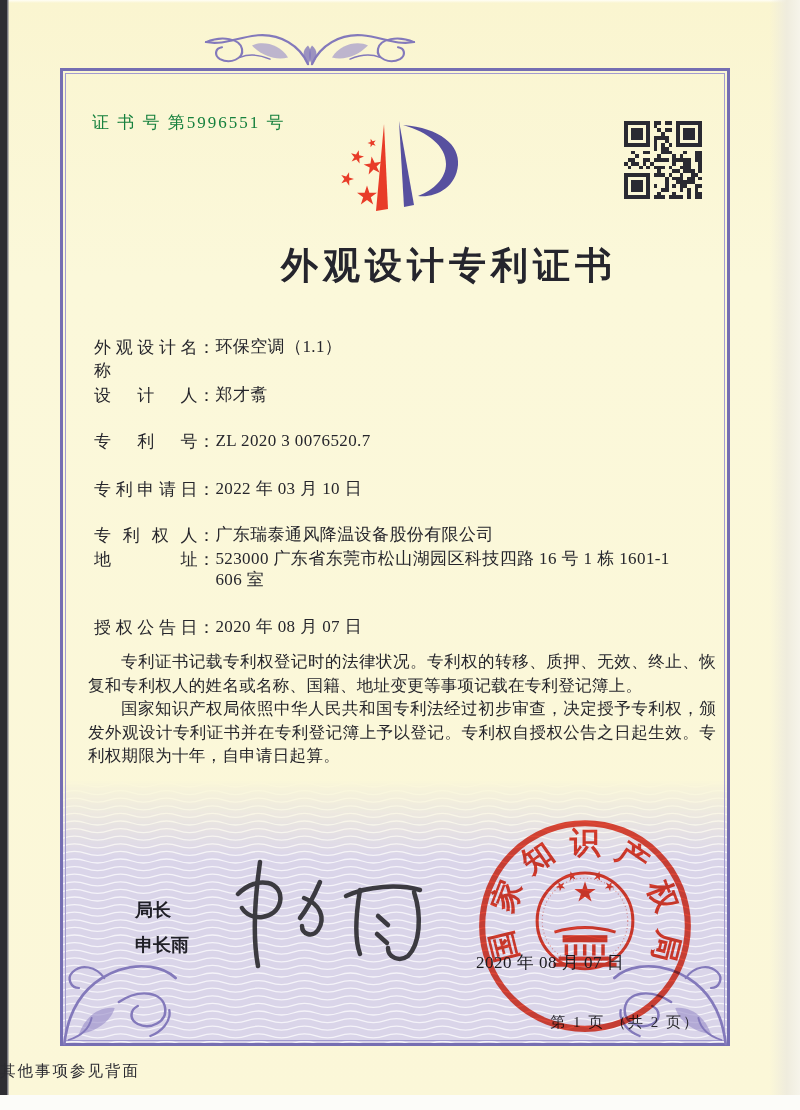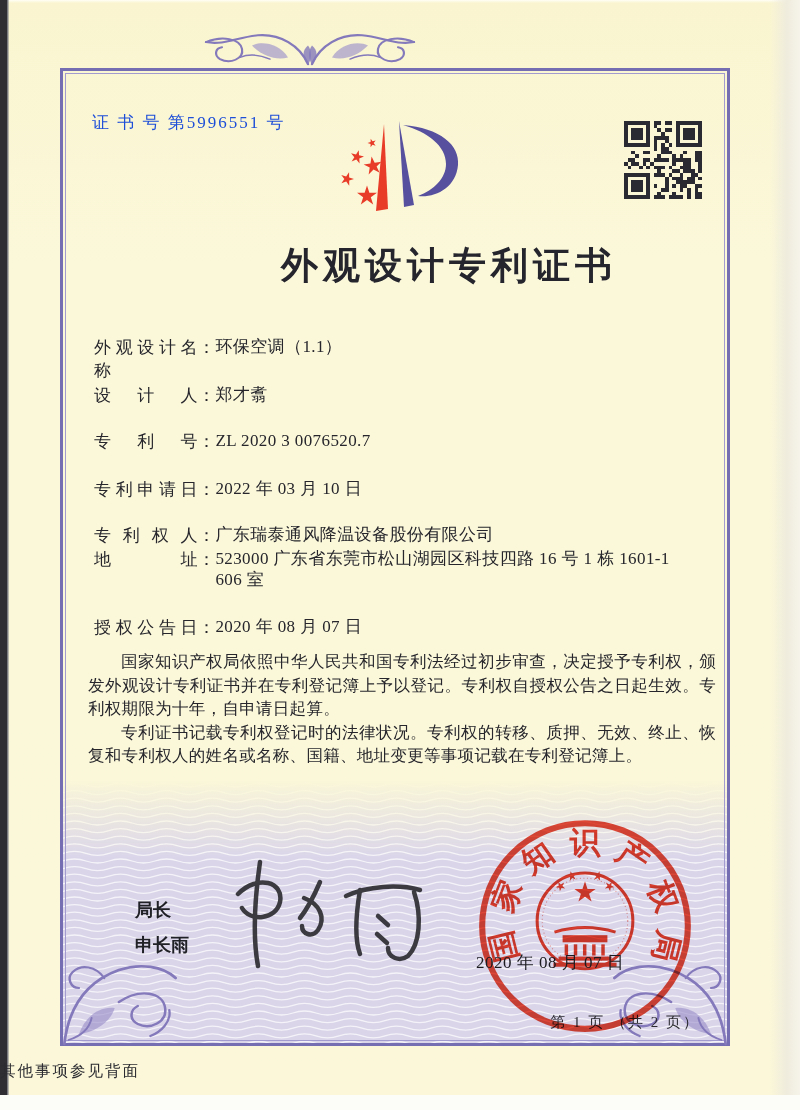--- a/index.html
+++ b/index.html
@@ -22,21 +22,21 @@
     -webkit-mask-image:linear-gradient(180deg,transparent 0,#000 78px);
     mask-image:linear-gradient(180deg,transparent 0,#000 78px);
   }
   .band svg{display:block;}
   
   .frame{left:60px;top:68px;width:670px;height:978px;border:3px solid #756eb2;box-sizing:border-box;z-index:3;pointer-events:none;}
   .frame::after{content:"";position:absolute;inset:2px;border:1px solid #a29bd0;}
   
   .decor{left:0;top:0;width:800px;height:1110px;z-index:4;pointer-events:none;}
   
-  .certno{left:92px;top:111px;font-size:17px;letter-spacing:2px;color:#1d4ed8;z-index:5;}
+  .certno{left:92px;top:111px;font-size:17px;letter-spacing:2px;color:#15803d;z-index:5;}
   .logo{left:330px;top:110px;width:135px;height:106px;z-index:5;}
   .qr{left:624px;top:121px;width:78px;height:78px;z-index:5;}
   .title{left:60px;width:778px;top:241px;text-align:center;font-size:37px;font-weight:700;
          letter-spacing:5px;color:#25252d;z-index:5;}
   
   .frow{left:94px;font-size:17px;color:#26262c;letter-spacing:.4px;z-index:5;}
   .flabel{display:inline-block;width:104px;text-align:justify;text-align-last:justify;vertical-align:top;font-family:Liberation Mono, monospace;}
   .fcolon{vertical-align:top;}
   .fval{display:inline-block;max-width:478px;white-space:pre-line;vertical-align:top;line-height:21px;}
   .fpair2{position:absolute;left:306px;top:0;white-space:nowrap;}
@@ -386,22 +386,22 @@
 </div>
 <div class="abs frow" style="top:548px">
   <span class="flabel">地址</span><span class="fcolon">：</span><span class="fval">523000 广东省东莞市松山湖园区科技四路 16 号 1 栋 1601-1
 606 室</span>
 </div>
 <div class="abs frow" style="top:616px;width:640px">
   <span class="flabel">授权公告日</span><span class="fcolon">：</span><span class="fval">2020 年 08 月 07 日</span>
 </div>
 
 <div class="abs paras">
+  <p>专利证书记载专利权登记时的法律状况。专利权的转移、质押、无效、终止、恢复和专利权人的姓名或名称、国籍、地址变更等事项记载在专利登记簿上。</p>
   <p>国家知识产权局依照中华人民共和国专利法经过初步审查，决定授予专利权，颁发外观设计专利证书并在专利登记簿上予以登记。专利权自授权公告之日起生效。专利权期限为十年，自申请日起算。</p>
-  <p>专利证书记载专利权登记时的法律状况。专利权的转移、质押、无效、终止、恢复和专利权人的姓名或名称、国籍、地址变更等事项记载在专利登记簿上。</p>
 </div>
 
 <div class="abs officer">
   <div>局长</div>
   <div>申长雨</div>
 </div>
 <svg class="abs signature" viewBox="0 0 212 118">
   <g fill="none" stroke="#2a2a2e" stroke-width="4.5" stroke-linecap="round" opacity=".9">
     <path d="M38,6 C34,34 30,78 36,110"></path>
     <path d="M16,38 C36,18 62,26 58,46 C54,64 28,66 20,52"></path>

